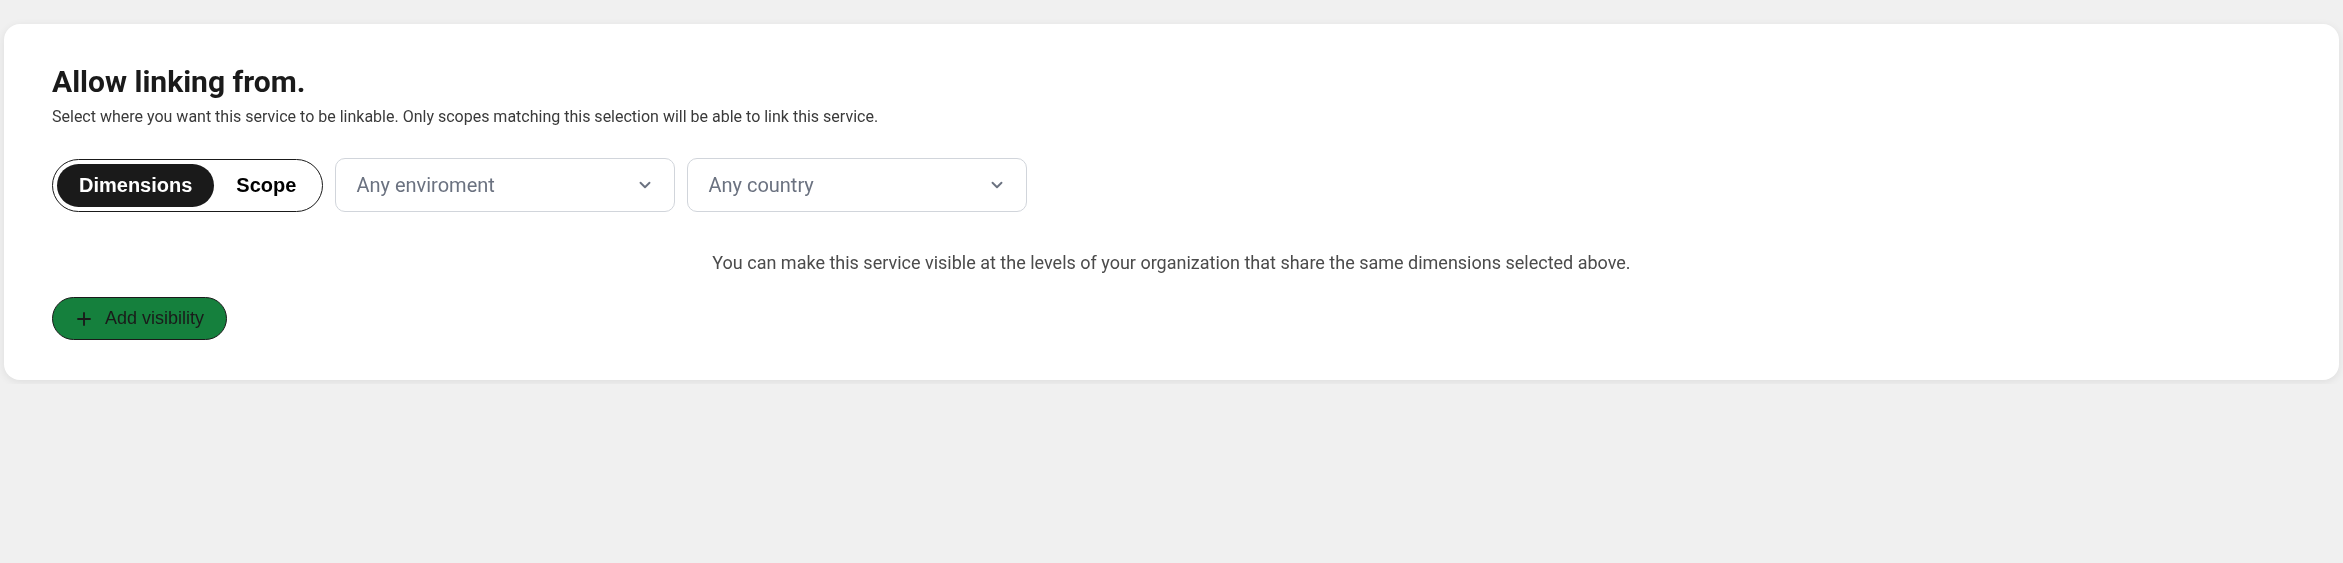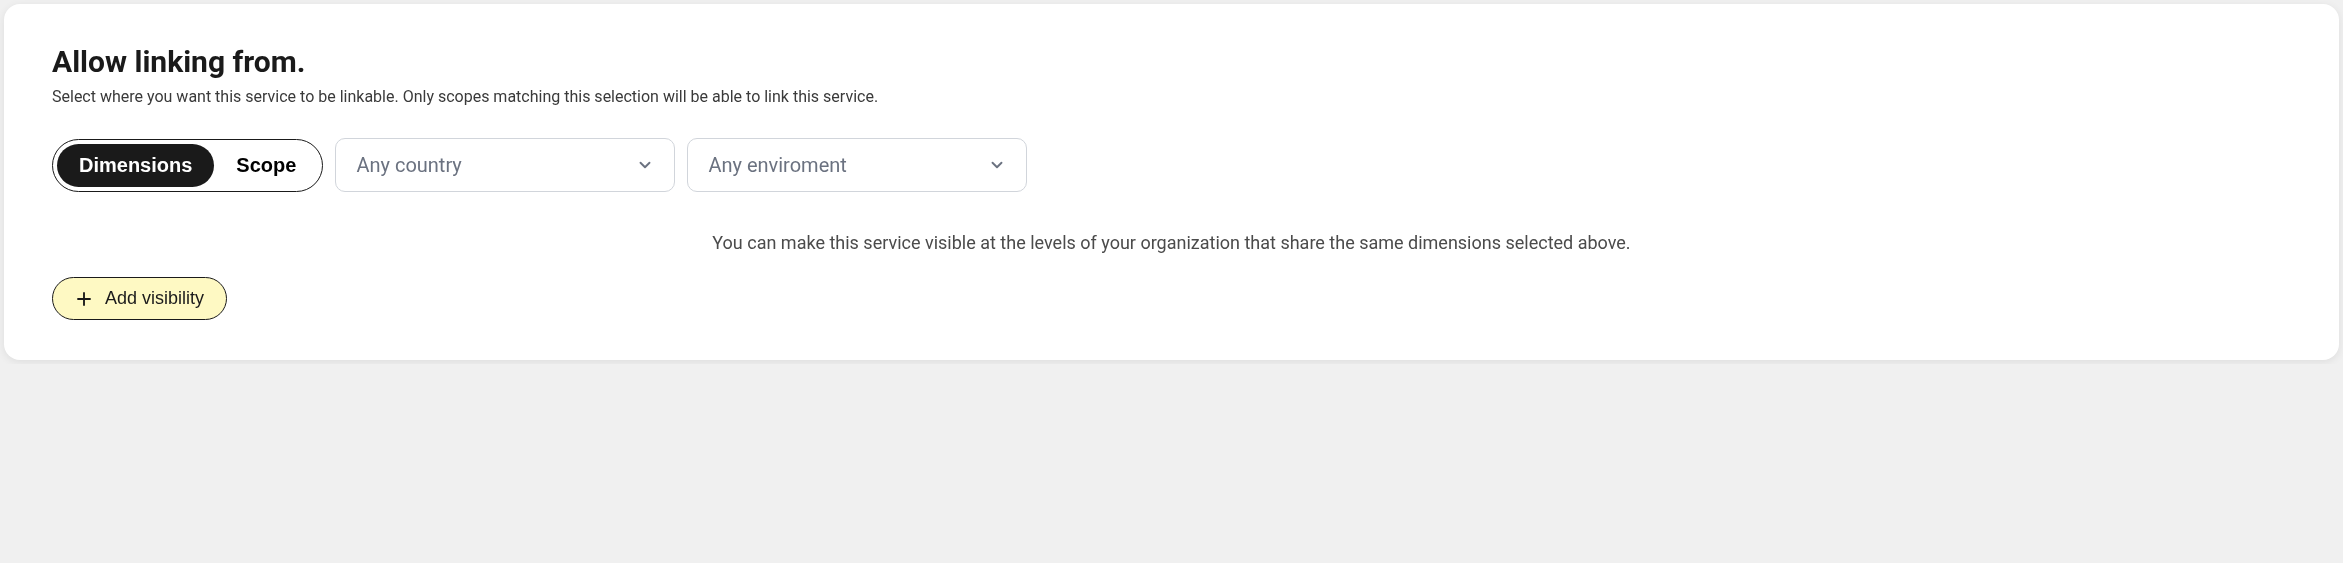--- a/index.html
+++ b/index.html
@@ -11,20 +11,21 @@
       font-family: -apple-system, BlinkMacSystemFont, "Segoe UI", Roboto, Helvetica, Arial, sans-serif;
       background: #f0f0f0;
       padding: 4px;
     }
     .card {
       background: #ffffff;
       border-radius: 16px;
       padding: 40px 48px;
       max-width: 2343px;
       box-shadow: 0 2px 8px rgba(0,0,0,0.08);
+      margin-top: 20px;
     }
     .title {
       font-size: 30px;
       font-weight: 700;
       color: #1a1a1a;
       margin-bottom: 8px;
     }
     .subtitle {
       font-size: 16px;
       color: #3a3a3a;
@@ -90,21 +91,21 @@
       color: #4b4b4b;
       margin-bottom: 24px;
       text-align: center;
     }
     .add-btn {
       display: inline-flex;
       align-items: center;
       gap: 12px;
       border: 1.5px solid #1a1a1a;
       border-radius: 999px;
-      background: #fef9c3;
+      background: #15803d;
       padding: 10px 22px;
       font-size: 18px;
       font-weight: 500;
       color: #1a1a1a;
       cursor: pointer;
     }
     .plus-icon {
       width: 18px;
       height: 18px;
       flex-shrink: 0;
@@ -117,28 +118,28 @@
   <h2 class="title">Allow linking from.</h2>
   <p class="subtitle">Select where you want this service to be linkable. Only scopes matching this selection will be able to link this service.</p>
 
   <div class="controls-row">
     <div class="segmented">
       <button class="segmented-option active">Dimensions</button>
       <button class="segmented-option">Scope</button>
     </div>
 
     <div class="select">
-      <span class="select-text">Any country</span>
+      <span class="select-text">Any enviroment</span>
       <svg class="chevron" viewBox="0 0 24 24" fill="none" stroke="#6b7280" stroke-width="2.5" stroke-linecap="round" stroke-linejoin="round">
         <polyline points="6 9 12 15 18 9"></polyline>
       </svg>
     </div>
 
     <div class="select">
-      <span class="select-text">Any enviroment</span>
+      <span class="select-text">Any country</span>
       <svg class="chevron" viewBox="0 0 24 24" fill="none" stroke="#6b7280" stroke-width="2.5" stroke-linecap="round" stroke-linejoin="round">
         <polyline points="6 9 12 15 18 9"></polyline>
       </svg>
     </div>
   </div>
 
   <p class="subdesc">You can make this service visible at the levels of your organization that share the same dimensions selected above.</p>
 
   <button class="add-btn">
     <svg class="plus-icon" viewBox="0 0 24 24" fill="none" stroke="#1a1a1a" stroke-width="2.5" stroke-linecap="round">

